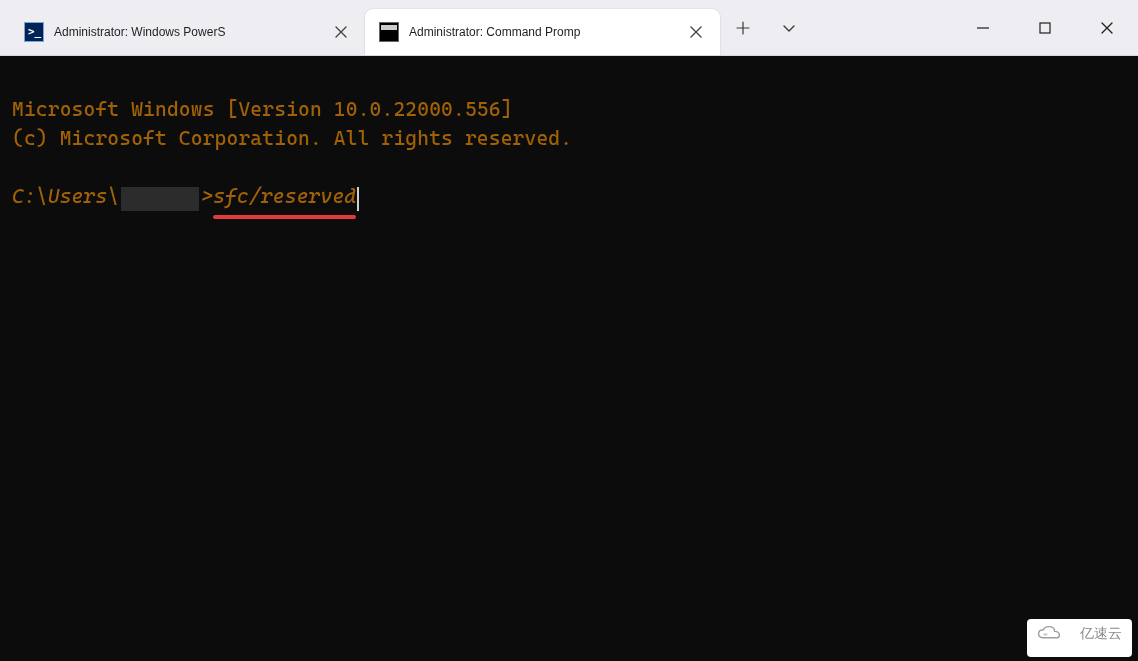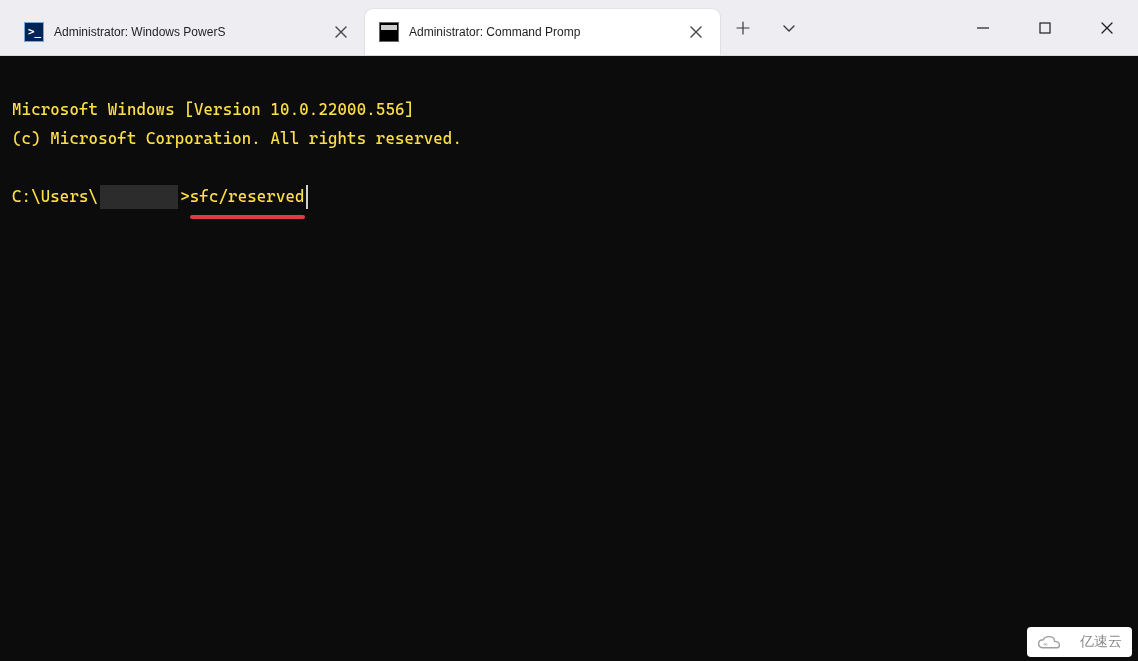--- a/index.html
+++ b/index.html
@@ -139,34 +139,35 @@
       align-items: center;
       justify-content: center;
       color: #1f1f1f;
     }
     .wc-btn svg {
       width: 14px;
       height: 14px;
     }
     .terminal {
       background: #0c0c0c;
-      color: #fde047;
+      color: #a16207;
       font-family: "Cascadia Mono", Consolas, "Courier New", monospace;
-      font-size: 16px;
+      font-size: 20px;
       line-height: 29px;
       padding: 10px 12px;
       height: calc(100% - 56px);
       white-space: pre;
       letter-spacing: 0.2px;
       position: relative;
     }
     .prompt-line {
       display: flex;
-      align-items: center;
-      position: relative;
+      align-items: flex-end;
+      position: relative;
+      font-style: italic;
     }
     .redacted {
       display: inline-block;
       width: 78px;
       height: 24px;
       background: #2c2c2c;
       vertical-align: -3px;
       margin: 0 2px;
     }
     .command-text {
@@ -189,24 +190,24 @@
       vertical-align: -3px;
       margin-left: 1px;
     }
     .watermark {
       position: absolute;
       right: 6px;
       bottom: 4px;
       background: #ffffff;
       color: #888888;
       font-size: 14px;
-      padding: 6px 10px 6px 10px;
+      padding: 6px 10px 14px 10px;
       border-radius: 4px;
       display: flex;
-      align-items: flex-end;
+      align-items: flex-start;
       gap: 19px;
       font-family: "Microsoft YaHei", sans-serif;
     }
     .watermark svg {
       width: 24px;
       height: 16px;
       color: #9e9e9e;
     }
   </style>
 </head>

